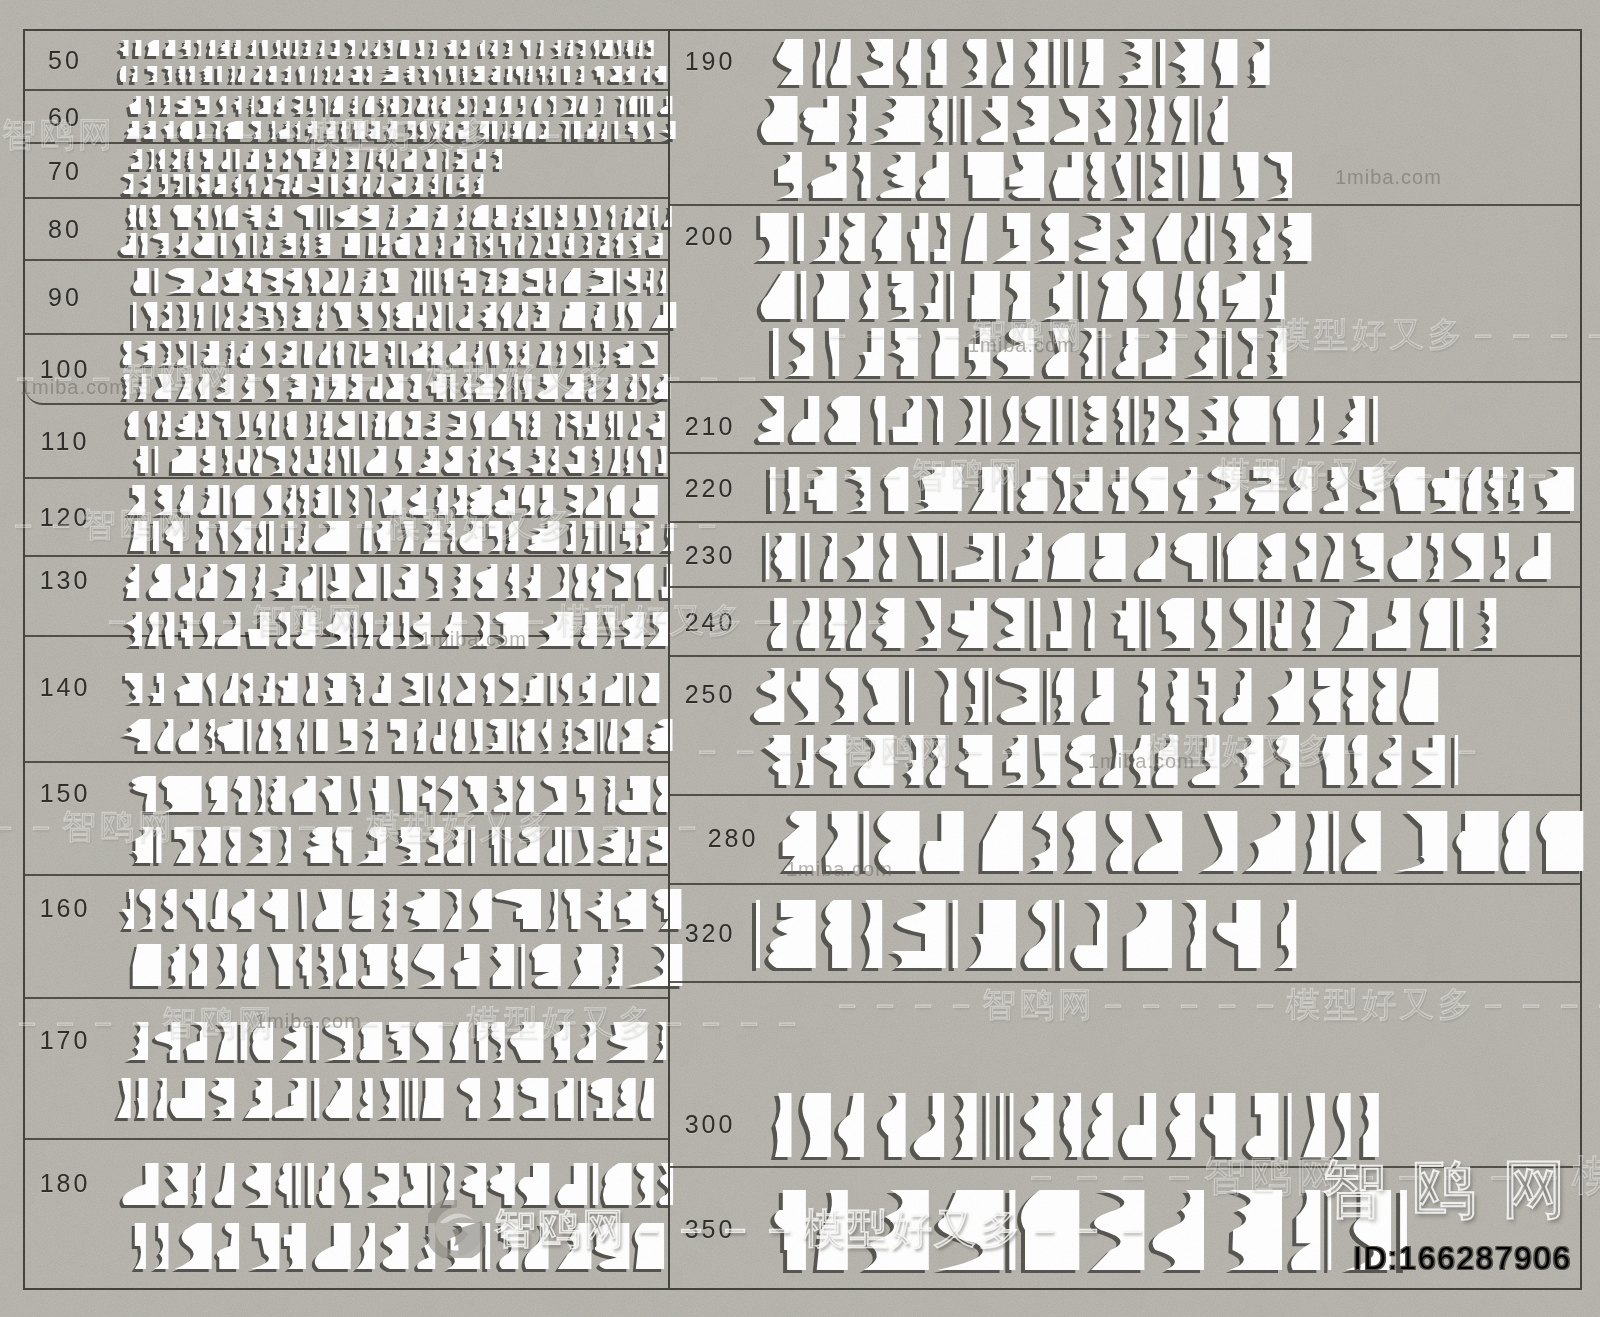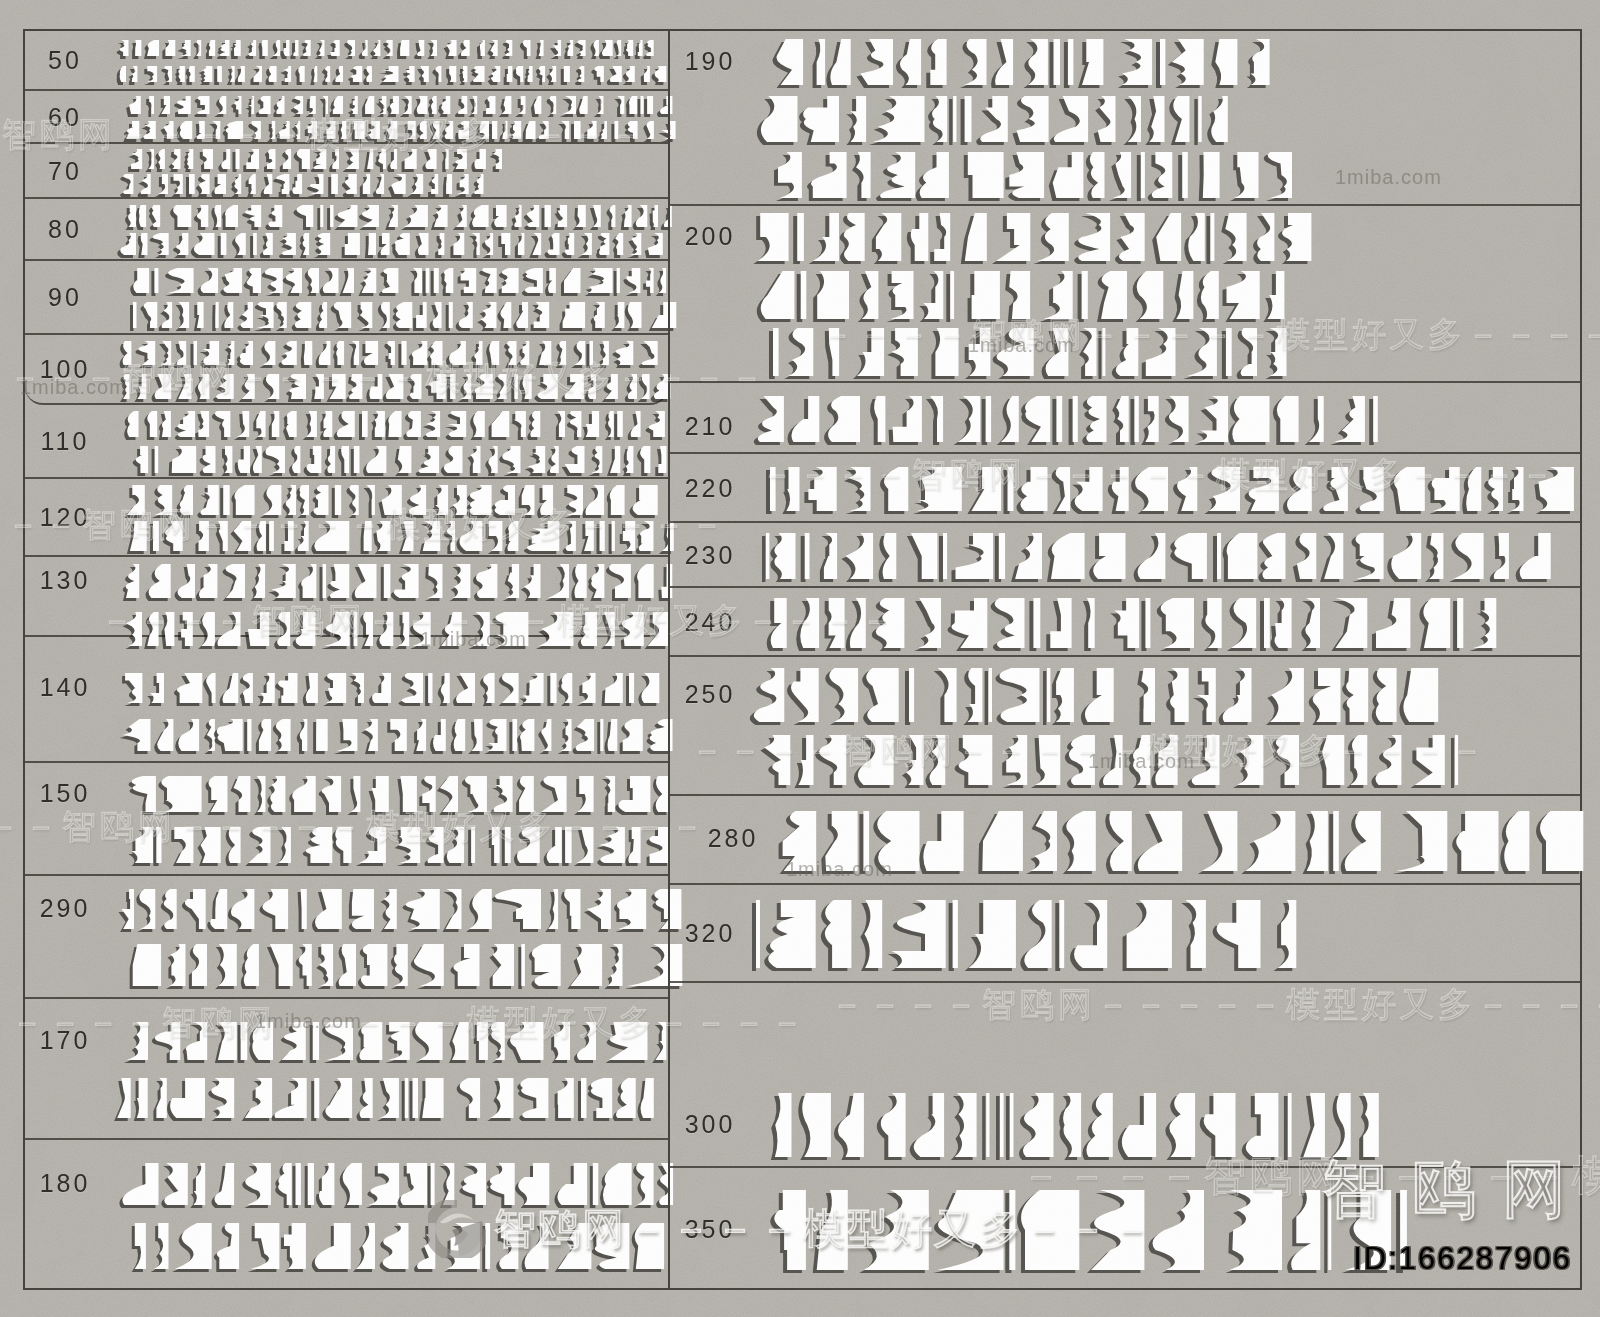--- a/index.html
+++ b/index.html
@@ -771,21 +771,21 @@
             <path d="M 21.3 0 L 21.3 36 L 1.5 36 Q -3.8 30 0.5 24 Q 15.5 18 10.6 12 Q -3.2 6 9 0 Z" transform="translate(389.4 5)"></path>
             <path d="M 17.2 0 L 17.2 36 L 4.7 36 Q -3.1 27 11.3 18 L 10.5 18 L 10.5 0 Z" transform="translate(415.6 5)"></path>
             <path d="M 6.5 0 L 6.5 36 L 0 36 L 0 0 Z" transform="translate(436.1 5)"></path>
             <path d="M 17.4 0 L 17.4 36 L 0.7 36 Q 16.7 27 9.2 18 L 4.9 0 Z" transform="translate(447.1 5)"></path>
             <path d="M 26.5 0 L 26.5 36 L 6.2 36 Q -4.8 31.5 12 27 Q 23.2 22.5 0.7 18 Q 20.9 13.5 8.6 9 Q 25.4 4.5 17.2 0 Z" transform="translate(469.4 5)"></path>
             <path d="M 12 0 L 12 36 L 0.6 36 Q -2.2 30 4.4 24 L 5.2 12 L 3.1 12 L 3.1 0 Z" transform="translate(499.6 5)"></path>
             <path d="M 22.4 0 L 22.4 36 L 2.4 36 L 1.9 36 L 1.9 27 Q 21.5 22.5 11.6 18 Q -4 13.5 4.6 9 L 10.3 9 L 10.3 0 Z" transform="translate(518.7 5)"></path>
           </svg>
         </div>
         <div class="prow" style="top: 845px; height: 123px;">
-          <div class="rlabel" style="top: 17.6154px;">290</div>
+          <div class="rlabel" style="top: 17.6154px;">160</div>
           <svg class="pline sL" width="552" height="50" style="left: 94px; top: 7.61538px;">
             <path d="M 13 0 L 13 40 L 2.1 40 L 7.7 30 L 0.5 20 L 9.1 20 L 9.1 10 L 8.1 10 L 8.1 0 Z" transform="translate(2 5)"></path>
             <path d="M 18.3 0 L 18.3 40 L 3.2 40 Q 17.3 33.4 11.9 26.7 Q 17.6 20 4.9 13.3 Q -1.4 6.7 7.4 0 Z" transform="translate(18 5)"></path>
             <path d="M 14.2 0 L 14.2 40 L 4.1 40 Q -2.6 35 9.1 30 Q 13.6 25 6.2 20 Q -2.6 15 4.1 10 Q -0.2 5 7.7 0 Z" transform="translate(43.5 5)"></path>
             <path d="M 21.1 0 L 21.1 40 L 0 40 L 14.3 40 L 14.3 30 L 7 20 Q -3.8 15 2.8 10 L 8.4 10 L 8.4 0 Z" transform="translate(65.6 5)"></path>
             <path d="M 16.2 0 L 16.2 40 L 3.9 40 Q -2.9 35 0.3 30 L 4.3 30 L 4.3 20 L 4.9 10 L 8.7 0 Z" transform="translate(92 5)"></path>
             <path d="M 22.3 0 L 22.3 40 L 6.5 40 Q 14.7 33.4 0.1 26.7 Q -4 20 5.4 13.3 Q 21.4 6.7 12.2 0 Z" transform="translate(113.1 5)"></path>
             <path d="M 28.4 0 L 28.4 40 L 1.3 40 L 15.6 40 L 15.6 26.7 Q -3.9 20 5.8 13.3 Q 17.3 6.7 10.6 0 Z" transform="translate(140.7 5)"></path>
             <path d="M 15 0 L 15 40 L 2.4 40 L 9.8 40 L 9.8 20 L 8.8 0 Z" transform="translate(172.8 5)"></path>
             <path d="M 31 0 L 31 40 L 7.3 40 Q -1.8 30 15.6 20 L 10.1 0 Z" transform="translate(191.8 5)"></path>

